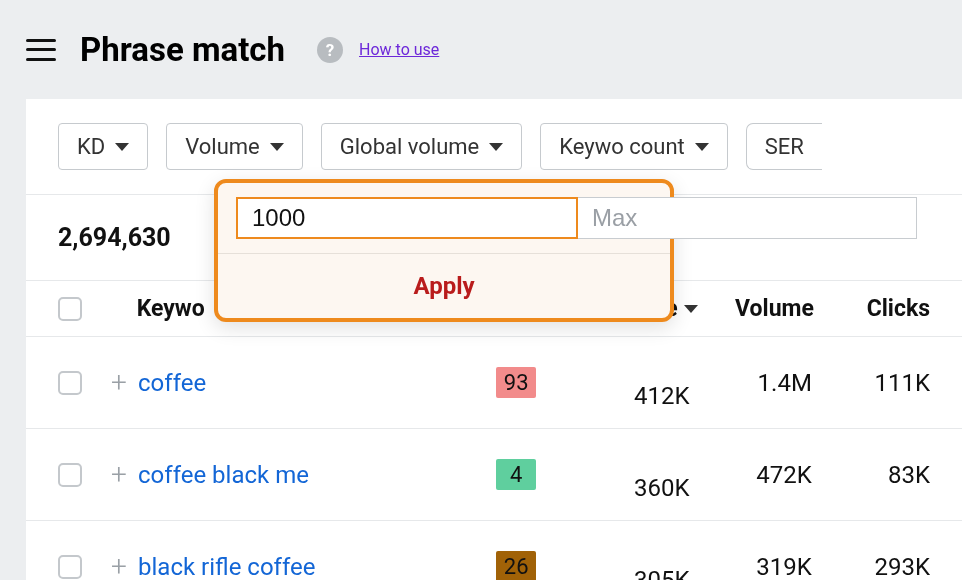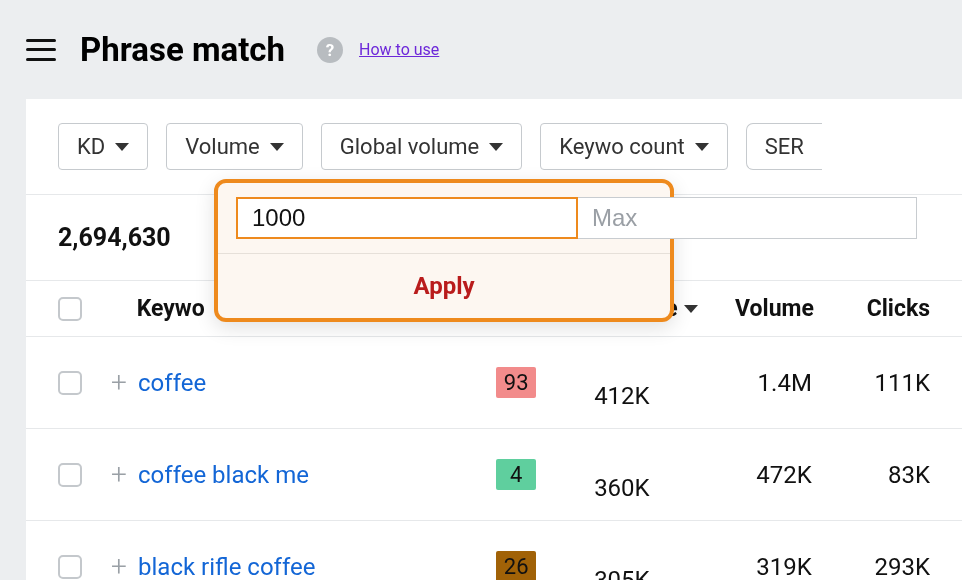--- a/index.html
+++ b/index.html
@@ -96,21 +96,21 @@
     align-items: center;
     padding: 18px 32px;
     border-bottom: 1px solid #e6e8ea;
     font-size: 24px;
   }
 
   .col-check { width: 44px; }
   .col-add   { width: 40px; display:flex; justify-content:center; color:#9aa0a6; font-size:28px; font-weight:300; }
   .col-kw    { flex: 0 0 340px; }
   .col-kd    { width: 80px; text-align: center; }
-  .col-vol   { width: 150px; text-align: center; padding-right: 8px; margin-top: 27px; }
+  .col-vol   { width: 150px; text-align: right; padding-right: 8px; margin-top: 27px; }
   .col-volh  { width: 160px; display:flex; justify-content:flex-end; align-items:center; gap:6px; padding-right:4px;}
   .col-glob  { width: 120px; text-align: right; }
   .col-click { width: 124px; text-align: right; }
 
   .checkbox {
     width: 24px; height: 24px;
     border: 2px solid #c4c8cc;
     border-radius: 5px;
     cursor: pointer;
     background: #fff;

